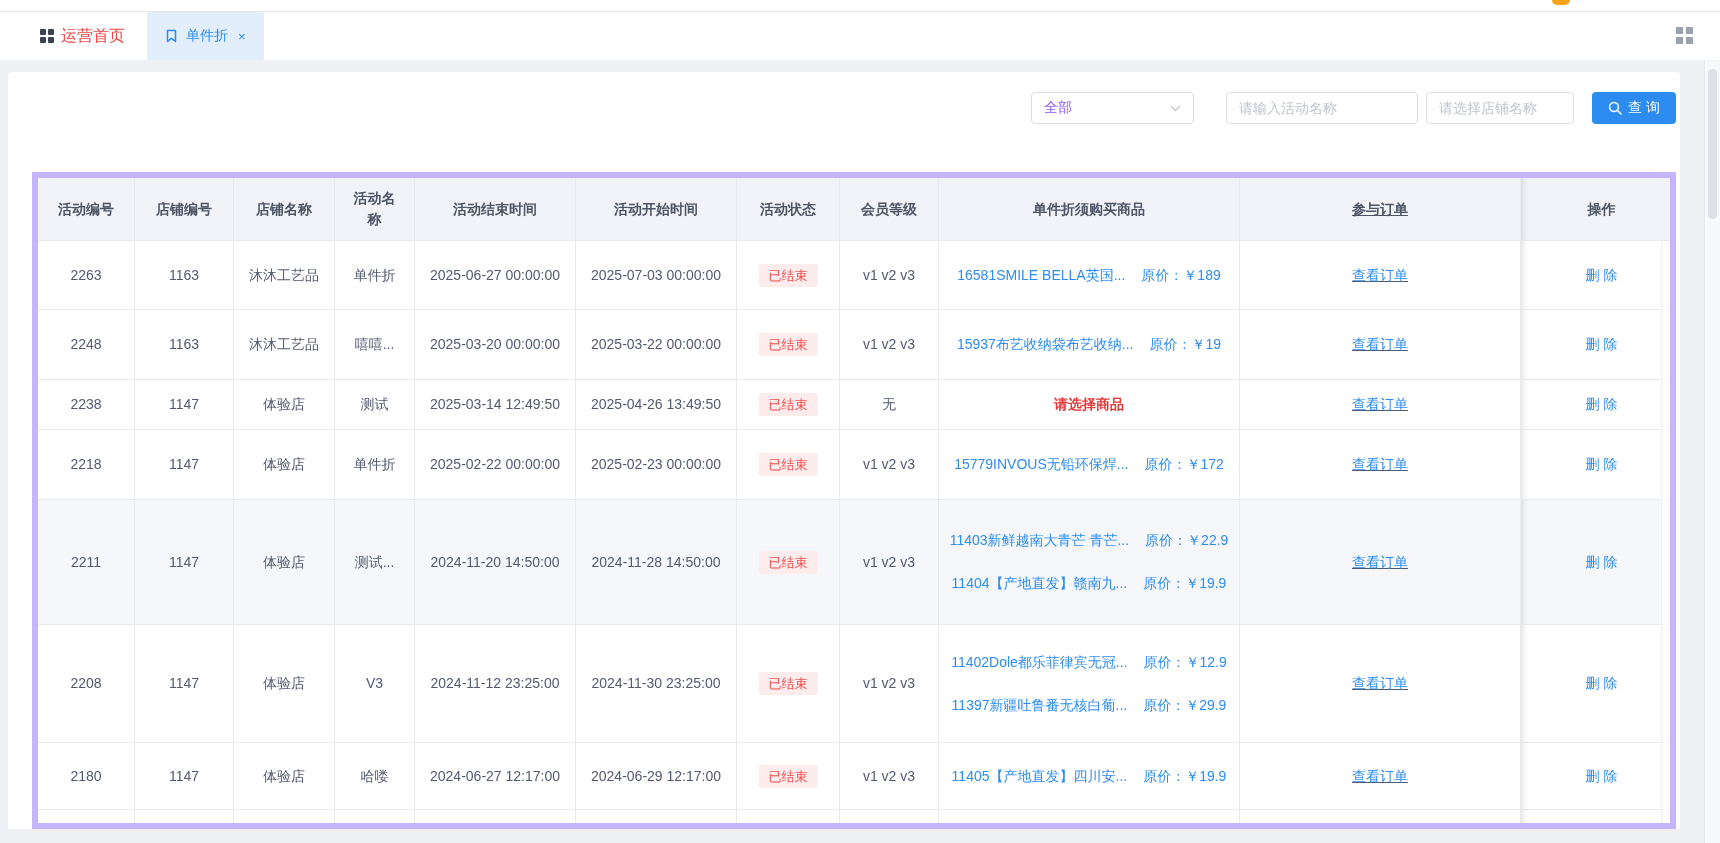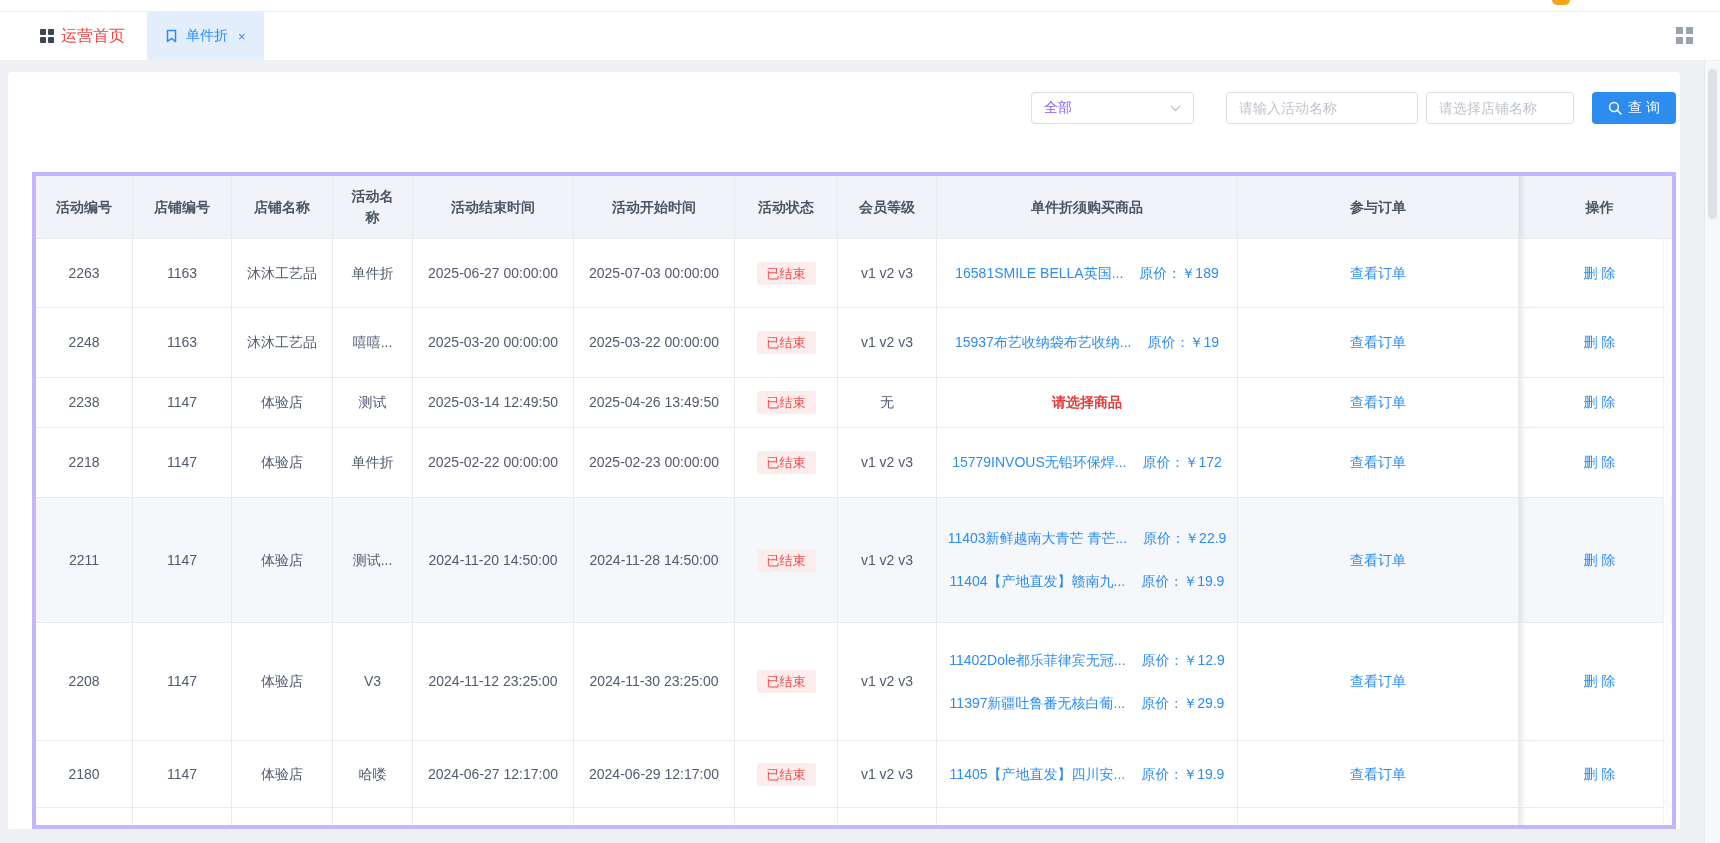--- a/index.html
+++ b/index.html
@@ -33,33 +33,33 @@
   .inp2{right:106px;width:148px;}
   .ctl input{border:none;outline:none;width:100%;height:100%;padding:0 12px;font-size:14px;
              font-family:inherit;color:#515a6e;background:transparent;border-radius:4px;}
   .ctl input::placeholder{color:#bfc4cd;}
   .search-btn{position:absolute;right:4px;top:0;width:84px;height:32px;background:#2d8cf0;border:none;
               border-radius:4px;color:#fff;font-size:14px;display:flex;align-items:center;
               justify-content:center;gap:6px;cursor:pointer;font-family:inherit;}
 
   
   .table{position:absolute;left:24px;top:100px;width:1644px;height:657px;overflow:hidden;
-         border:4px solid #c4b5fd;}
+         border:6px solid #c4b5fd;}
   .thead{display:flex;height:62px;background:#f1f3f8;}
   .thead .c{font-weight:700;color:#4c5566;}
   .trow{display:flex;background:#fff;border-top:1px solid #e8eaec;}
   .trow.highlight{background:#f5f7fa;}
   .c{display:flex;align-items:center;justify-content:center;text-align:center;
      border-right:1px solid #e8eaec;padding:4px 10px;line-height:1.5;}
   .c:last-child{border-right:none;}
   .col0{flex:0 0 97px;}  .col1{flex:0 0 99px;}  .col2{flex:0 0 101px;}
   .col3{flex:0 0 80px;padding:4px 13px;}
   .col4{flex:0 0 161px;} .col5{flex:0 0 161px;} .col6{flex:0 0 103px;}
   .col7{flex:0 0 99px;}  .col8{flex:0 0 301px;flex-direction:column;justify-content:center;}
-  .col9{flex:0 0 281px;} .col10{flex:0 0 161px;}
+  .col9{flex:0 0 281px;text-decoration:underline;} .col10{flex:0 0 161px;}
   .ops{box-shadow:inset 8px 0 8px -8px rgba(0,0,0,.18);}
 
   .badge{background:#fcecec;color:#f34e4e;font-size:13px;padding:5px 10px;border-radius:3px;
          white-space:nowrap;line-height:1;}
   .lnk{color:#2d8cf0;text-decoration:none;cursor:pointer;white-space:nowrap;}
   .pline{display:flex;align-items:center;color:#2d8cf0;text-decoration:none;cursor:pointer;
          white-space:nowrap;margin:11px 0;}
   .pline .price{margin-left:16px;}
   .empty{color:#e33b3b;font-weight:700;}
 

